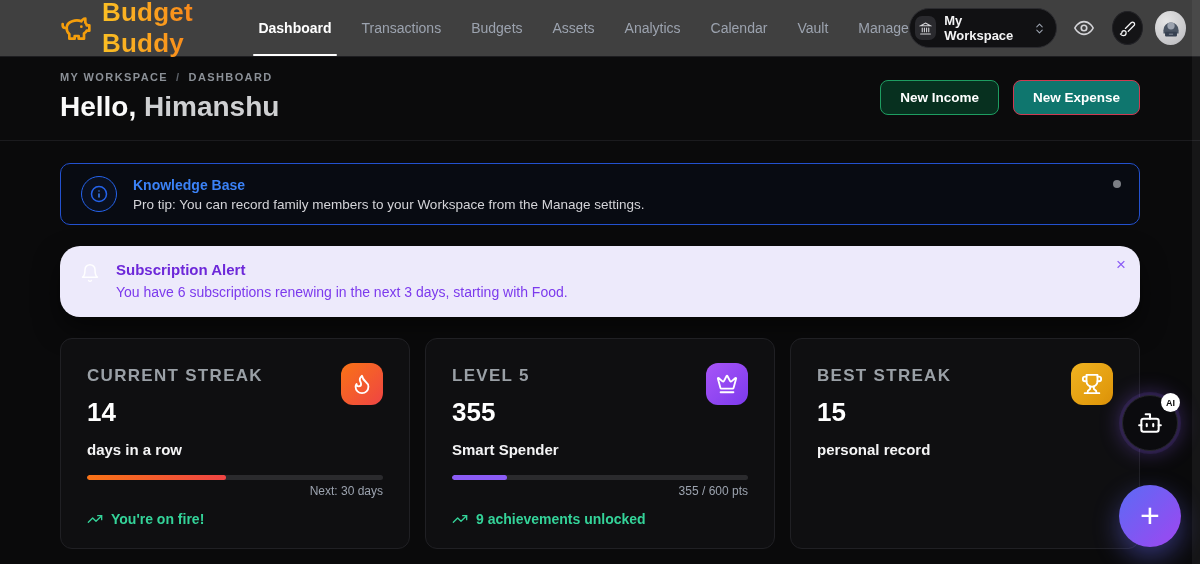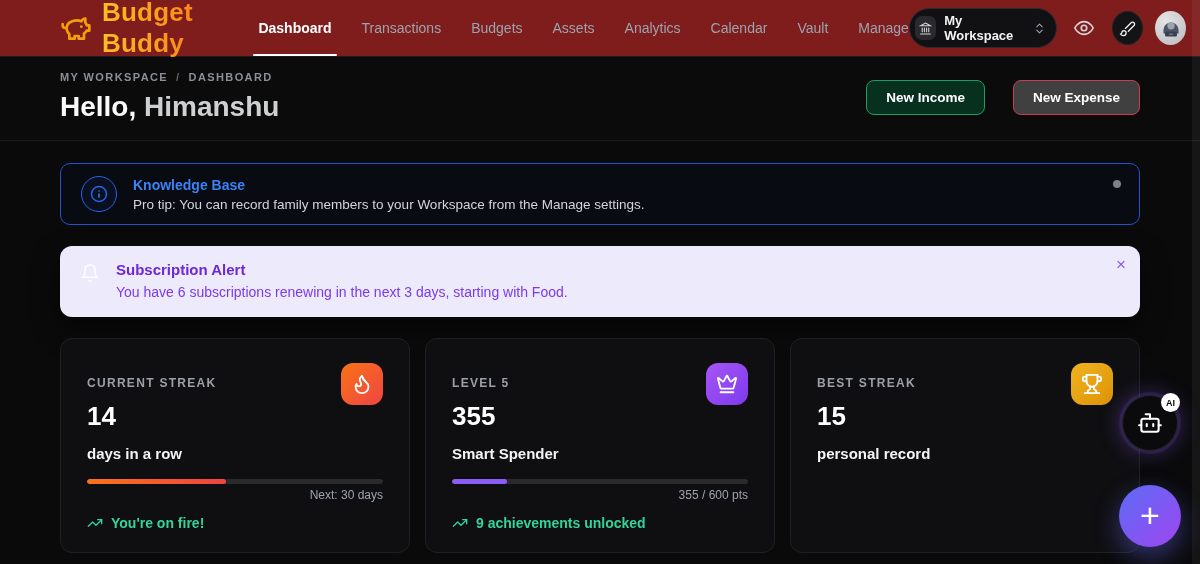--- a/index.html
+++ b/index.html
@@ -1,20 +1,20 @@
 <!DOCTYPE html>
 <html><head>
 <meta charset="utf-8">
 <style>
   * { margin:0; padding:0; box-sizing:border-box; }
   html,body { width:1200px; height:564px; overflow:hidden; background:#0a0a0b; font-family:"Liberation Sans", sans-serif; }
   svg { display:block; }
 
   
-  .header { height:57px; display:flex; align-items:center; padding:0 14px 0 60px; background:#7f1d1d; border-bottom:1px solid #1d1d20; position:relative; }
+  .header { height:57px; display:flex; align-items:center; padding:0 14px 0 60px; background:#404040; border-bottom:1px solid #1d1d20; position:relative; }
   .brand { display:flex; align-items:center; gap:10px; }
   .brand-name { font-size:26px; font-weight:bold; background:linear-gradient(90deg,#fbbf24,#f97316); -webkit-background-clip:text; background-clip:text; color:transparent; letter-spacing:.2px; }
   .nav { display:flex; align-items:center; gap:30px; margin-left:30px; height:100%; }
   .nav-item { color:#9ca3af; font-size:14px; font-weight:400; height:100%; display:flex; align-items:center; position:relative; cursor:pointer; white-space:nowrap; }
   .nav-item.active { color:#ffffff; font-weight:bold; }
   .nav-item.active::after { content:""; position:absolute; left:-5px; right:-5px; bottom:0; height:2.5px; background:#ffffff; border-radius:2px; }
   .header-right { margin-left:auto; display:flex; align-items:center; gap:12px; }
   .ws-pill { display:flex; align-items:center; gap:8px; border:1px solid #2c2c30; background:#111113; border-radius:999px; padding:4px 10px 4px 5px; cursor:pointer; }
   .ws-pill-icon { width:24px; height:24px; border-radius:7px; background:#2a2a2e; display:flex; align-items:center; justify-content:center; }
   .ws-pill-label { color:#f4f4f5; font-size:13px; font-weight:bold; }
@@ -24,40 +24,40 @@
 
   
   .page-head { display:flex; align-items:center; justify-content:space-between; padding:14px 60px 17px; border-bottom:1px solid #1b1b1e; background:#0b0b0c; }
   .breadcrumb { font-size:11px; font-weight:bold; letter-spacing:1.4px; color:#8b9097; display:flex; gap:8px; }
   .breadcrumb .sep { color:#5f646b; }
   .greeting { margin-top:8px; font-size:28px; font-weight:bold; color:#fafafa; }
   .greeting .name { color:#cfd0d2; }
   .head-actions { display:flex; gap:14px; }
   .btn { font-size:13.5px; font-weight:bold; color:#fff; padding:9px 19px; border-radius:8px; cursor:pointer; border:1px solid transparent; }
   .btn-income { background:#07301f; border-color:#1e9d61; }
-  .btn-expense { background:#404040; border-color:#cf3a52;margin-left:14px; }
+  .btn-expense { background:#0f766e; border-color:#cf3a52; }
 
   
   .main { padding:22px 60px 0; }
 
   .kb-banner { position:relative; display:flex; align-items:center; gap:16px; border:1px solid #2351cf; background:#080b12; border-radius:10px; padding:12px 20px; }
   .kb-icon { width:36px; height:36px; border-radius:50%; border:1.5px solid #2563eb; background:#0a101f; display:flex; align-items:center; justify-content:center; flex:0 0 auto; }
   .kb-title { color:#3b82f6; font-size:14px; font-weight:bold; }
   .kb-body { color:#d4d4d8; font-size:13.5px; margin-top:4px; }
   .kb-dot { position:absolute; top:16px; right:18px; width:8px; height:8px; border-radius:50%; background:#7c7f85; }
 
-  .sub-alert { position:relative; display:flex; gap:16px; background:#edeafb; border-radius:12px; padding:15px 20px 17px; margin-top:21px; box-shadow:0 12px 26px rgba(0,0,0,.5); }
+  .sub-alert { position:relative; display:flex; gap:16px; background:#edeafb; border-radius:20px; padding:15px 20px 17px; margin-top:21px; box-shadow:0 12px 26px rgba(0,0,0,.5); }
   .sub-alert-bell { margin-top:2px; flex:0 0 auto; }
   .sub-title { color:#6d28d9; font-size:15px; font-weight:bold; }
   .sub-body { color:#7c3aed; font-size:14px; margin-top:6px; }
   .sub-close { position:absolute; top:10px; right:14px; color:#8b5cf6; font-size:17px; line-height:1; cursor:pointer; }
 
   .stats-row { display:flex; gap:15px; margin-top:21px; }
   .stat-card { flex:1; background:#0f0f11; border:1px solid #202024; border-radius:12px; padding:21px 26px; position:relative; }
-  .stat-label { font-size:12px; font-weight:bold; letter-spacing:1.3px; color:#9aa0a6; margin-top:16px; }
+  .stat-label { font-size:17px; font-weight:bold; letter-spacing:1.3px; color:#9aa0a6; margin-top:6px; }
   .stat-value { font-size:26px; line-height:1.15; font-weight:bold; color:#ffffff; margin-top:12px; }
   .stat-sub { font-size:15px; font-weight:bold; color:#f4f4f5; margin-top:13px; }
   .stat-icon { position:absolute; top:24px; right:26px; width:42px; height:42px; border-radius:12px; display:flex; align-items:center; justify-content:center; }
   .stat-icon.flame  { background:linear-gradient(135deg,#f97316,#ef4444); }
   .stat-icon.crown  { background:linear-gradient(135deg,#a855f7,#7c3aed); }
   .stat-icon.trophy { background:linear-gradient(135deg,#f0b321,#dd9307); }
   .progress-track { height:5px; border-radius:3px; background:#2a2a2d; margin-top:17px; overflow:hidden; }
   .progress-fill { height:100%; border-radius:3px; }
   .fill-streak { background:linear-gradient(90deg,#f97316,#ef4444); }
   .fill-level  { background:#8b5cf6; }

